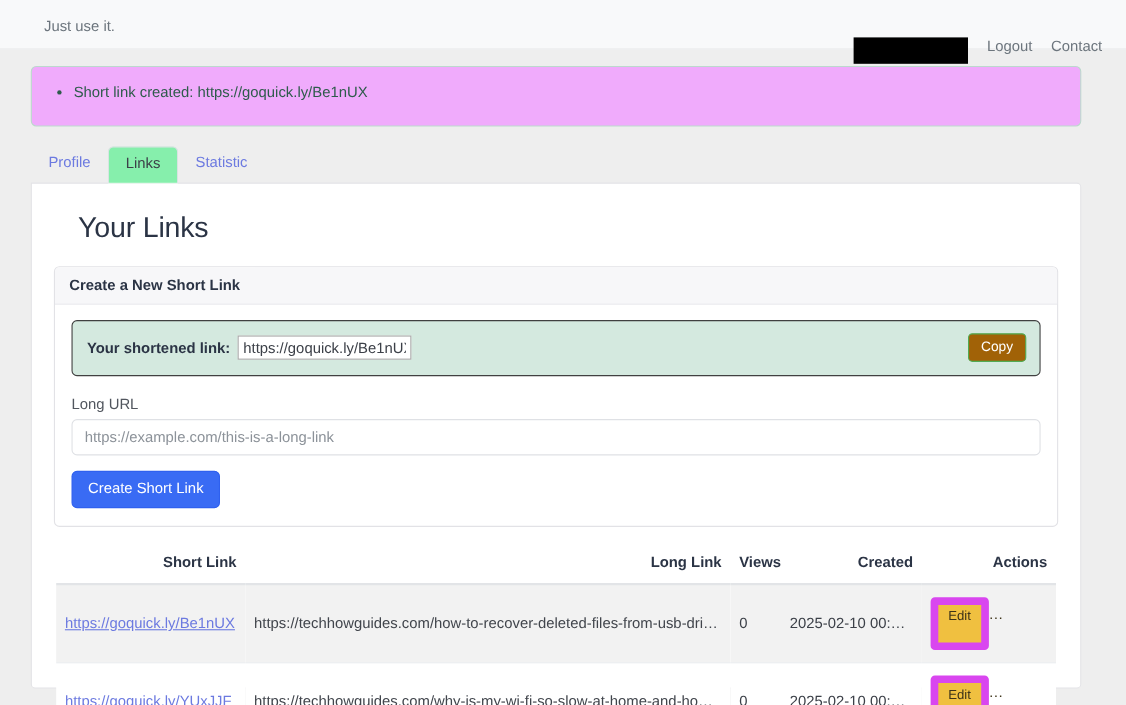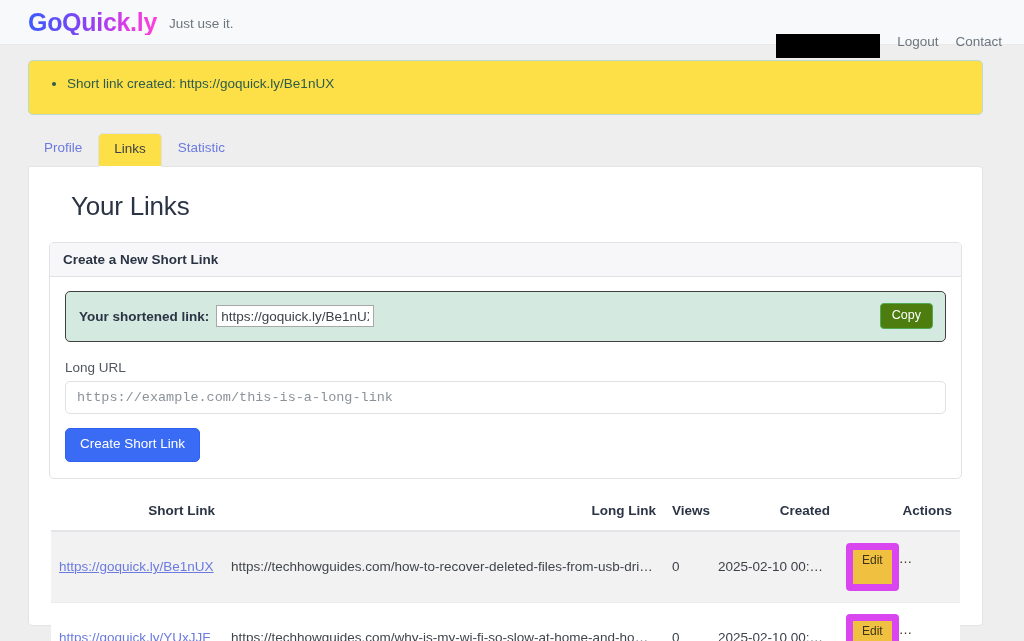--- a/index.html
+++ b/index.html
@@ -55,21 +55,21 @@
   .nav-link {
     color: #6c757d;
     font-size: 13.5px;
     text-decoration: none;
     cursor: pointer;
   }
 
   
   .alert {
     margin: 15px 41px 0 28px;
-    background: #fde047;
+    background: #f0abfc;
     border: 1px solid #bcd9cd;
     border-radius: 5px;
     padding: 13px 16px 20px 16px;
     color: #2e5b4b;
     font-size: 13.5px;
   }
   .alert ul { margin: 0; padding-left: 22px; }
   .alert li { line-height: 1.5; }
 
   
@@ -86,21 +86,21 @@
     padding: 8px 15px 9px 15px;
     font-size: 13.5px;
     color: #6c7ae0;
     cursor: pointer;
     border: 1px solid transparent;
     border-radius: 5px 5px 0 0;
     line-height: 1.1;
     text-decoration: none;
   }
   .tab.active {
-    background: #fde047;
+    background: #86efac;
     color: #3c4048;
     border-color: #dee2e6 #dee2e6 #ffffff;
     position: relative;
     top: 1px;
   }
 
   
   .card {
     margin: 0 41px 0 28px;
     background: #ffffff;
@@ -156,21 +156,21 @@
     color: #3c4048;
     background: #ffffff;
     border: 1px solid #a8a8a8;
     padding: 2px 4px;
     width: 158px;
     height: 22px;
     line-height: 1;
   }
   .copy-btn {
     margin-left: auto;
-    background: #4d7c0f;
+    background: #a16207;
     border: 1px solid #52aa52;
     color: #ffffff;
     font-size: 12.5px;
     font-family: "Liberation Sans", sans-serif;
     border-radius: 4px;
     padding: 5px 11px 6px 11px;
     cursor: pointer;
     line-height: 1;
   }
 
@@ -180,21 +180,21 @@
     color: #51565e;
     margin-bottom: 6px;
   }
   .long-url-input {
     width: 100%;
     height: 33px;
     border: 1px solid #dfe1e5;
     border-radius: 5px;
     padding: 6px 11px;
     font-size: 13.5px;
-    font-family: Liberation Mono, monospace;
+    font-family: Liberation Sans, sans-serif;
     color: #495057;
     outline: none;
   }
   .long-url-input::placeholder { color: #8c9299; }
   .create-btn {
     margin-top: 14px;
     background: #396bf4;
     border: 1px solid #2f60ef;
     color: #ffffff;
     font-size: 13.5px;
@@ -270,21 +270,20 @@
     padding: 4px 9px 15px 9px;
     cursor: pointer;
     margin-left: 5px;
     line-height: 1;
   }
 </style>
 </head>
 <body>
 
 <div class="navbar">
-  <span class="brand">GoQuick.ly</span>
   <span class="tagline">Just use it.</span>
   <div class="nav-right">
     <span class="redacted"></span>
     <a class="nav-link">Logout</a>
     <a class="nav-link">Contact</a>
   </div>
 </div>
 
 <div class="alert">
   <ul>

